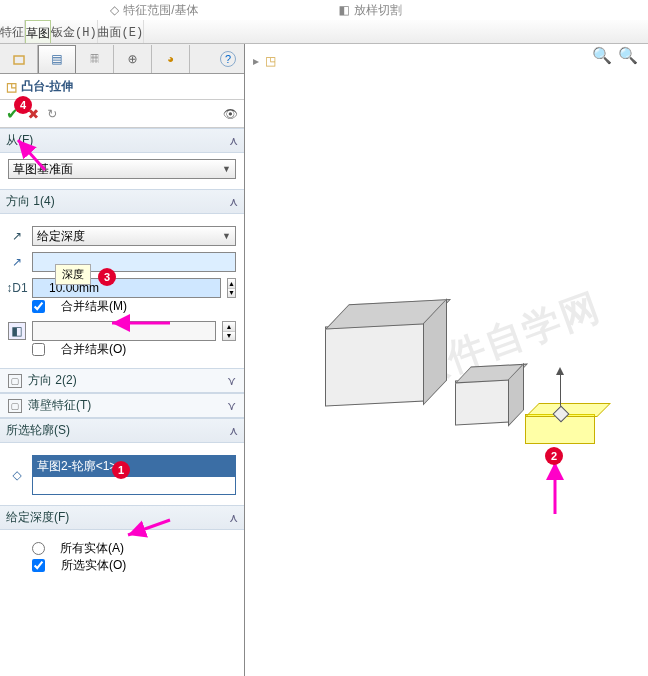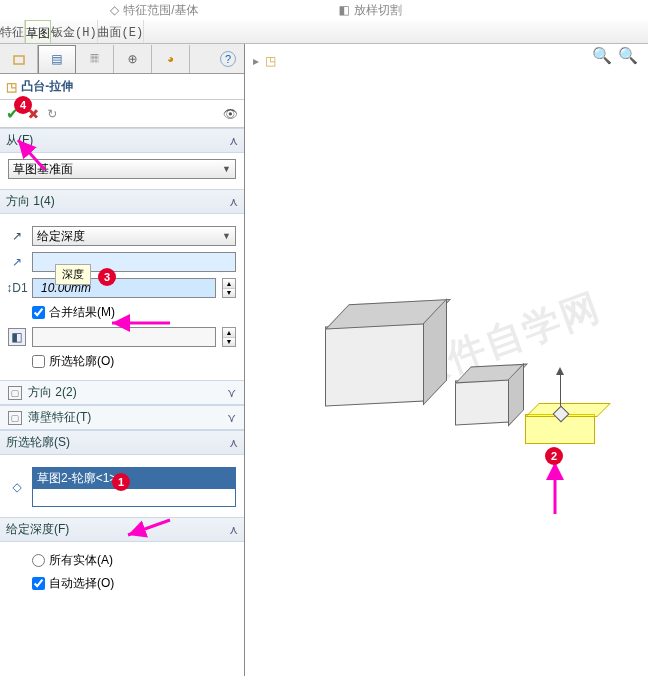--- a/index.html
+++ b/index.html
@@ -31,31 +31,31 @@
 
 .section-hdr { background: linear-gradient(#eef3f8,#e5ebf2); border-top: 1px solid #cdd9e6; border-bottom: 1px solid #cdd9e6; padding: 3px 6px; display: flex; align-items: center; color: #244; }
 .section-hdr .caret { margin-left: auto; color: #668; }
 .section-body { padding: 6px 8px 10px 8px; }
 
 .combo { width: 100%; height: 20px; border: 1px solid #888; background: linear-gradient(#fff,#e8e8e8); padding: 1px 4px; display: flex; align-items: center; justify-content: space-between; }
 .combo .dd { color: #555; font-size: 9px; }
 
 .row { display: flex; align-items: center; gap: 6px; margin-top: 6px; }
 .icon-slot { width: 18px; height: 18px; display: flex; align-items: center; justify-content: center; color: #356; flex-shrink: 0; }
-.text-input { flex: 1; height: 20px; border: 1px solid #888; background: #fff; padding: 1px 8px; font-style: italic; }
+.text-input { flex: 1; height: 20px; border: 1px solid #888; background: #fff; padding: 1px 16px; }
 .text-input.blue { background: #cfe7ff; }
 .spin { width: 14px; height: 20px; display: flex; flex-direction: column; border: 1px solid #999; }
 .spin div { flex: 1; display: flex; align-items: center; justify-content: center; font-size: 7px; background: linear-gradient(#fff,#e5e5e5); border-bottom: 1px solid #ccc; }
 .spin div:last-child { border-bottom: none; }
 
 .tooltip { position: absolute; background: #ffffe0; border: 1px solid #aaa; padding: 2px 6px; font-size: 11px; z-index: 10; }
 
-.chk { display: flex; align-items: center; gap: 4px; margin-top: 6px; }
+.chk { display: flex; align-items: center; gap: 16px; }
 .chk input[type=checkbox] { width: 13px; height: 13px; }
-.radio-row { display: flex; align-items: center; gap: 4px; margin-top: 4px; }
+.radio-row { display: flex; align-items: center; gap: 15px; margin-top: 4px; }
 
 .sel-listbox { border: 1px solid #3b6ea5; background: #fff; min-height: 40px; }
 .sel-listbox .item { background: #3b6ea5; color: #fff; padding: 2px 4px; }
 
 .collapsed { background: #f5f8fb; border-top: 1px solid #cdd9e6; border-bottom: 1px solid #cdd9e6; padding: 3px 8px; display: flex; align-items: center; color: #244; gap: 6px; }
 .collapsed .glyph { width: 14px; height: 14px; border: 1px solid #888; display: flex; align-items: center; justify-content: center; font-size: 9px; color: #777; }
 .collapsed .caret { margin-left: auto; color: #668; }
 
 .viewport { flex: 1; position: relative; background: #fff; }
 .viewport-tools { position: absolute; top: 2px; right: 10px; display: flex; gap: 6px; color: #6688aa; }
@@ -186,21 +186,21 @@
       <div class="row">
         <div class="icon-slot" style="border:1px solid #888; background:#eef">◧</div>
         <div class="text-input" style="background:#f7f7f7"></div>
         <div class="spin">
             <div>▲</div>
             <div>▼</div>
           </div>
       </div>
       <div class="chk" style="margin-left:24px">
         <input type="checkbox" style="">
-        <span>所选轮廓(O)</span>
+        <span>合并结果(O)</span>
       </div>
     </div>
 
     <div class="collapsed">
       <span class="glyph">▢</span>
       <span>方向 2(2)</span>
       <span class="caret">⋎</span>
     </div>
     <div class="collapsed">
       <span class="glyph">▢</span>
@@ -226,21 +226,21 @@
       <span>给定深度(F)</span>
       <span class="caret">⋏</span>
     </div>
     <div class="section-body">
       <div class="radio-row" style="margin-left:24px">
         <input type="radio" name="scope" style="">
         <span>所有实体(A)</span>
       </div>
       <div class="chk" style="margin-left:24px">
         <input type="checkbox" checked="" style="">
-        <span>自动选择(O)</span>
+        <span>所选实体(O)</span>
       </div>
     </div>
   </div>
 
   <div class="viewport">
     <div class="viewport-tools">
       <span class="mag">🔍</span>
       <span class="mag">🔍</span>
     </div>
     <div class="crumb">

